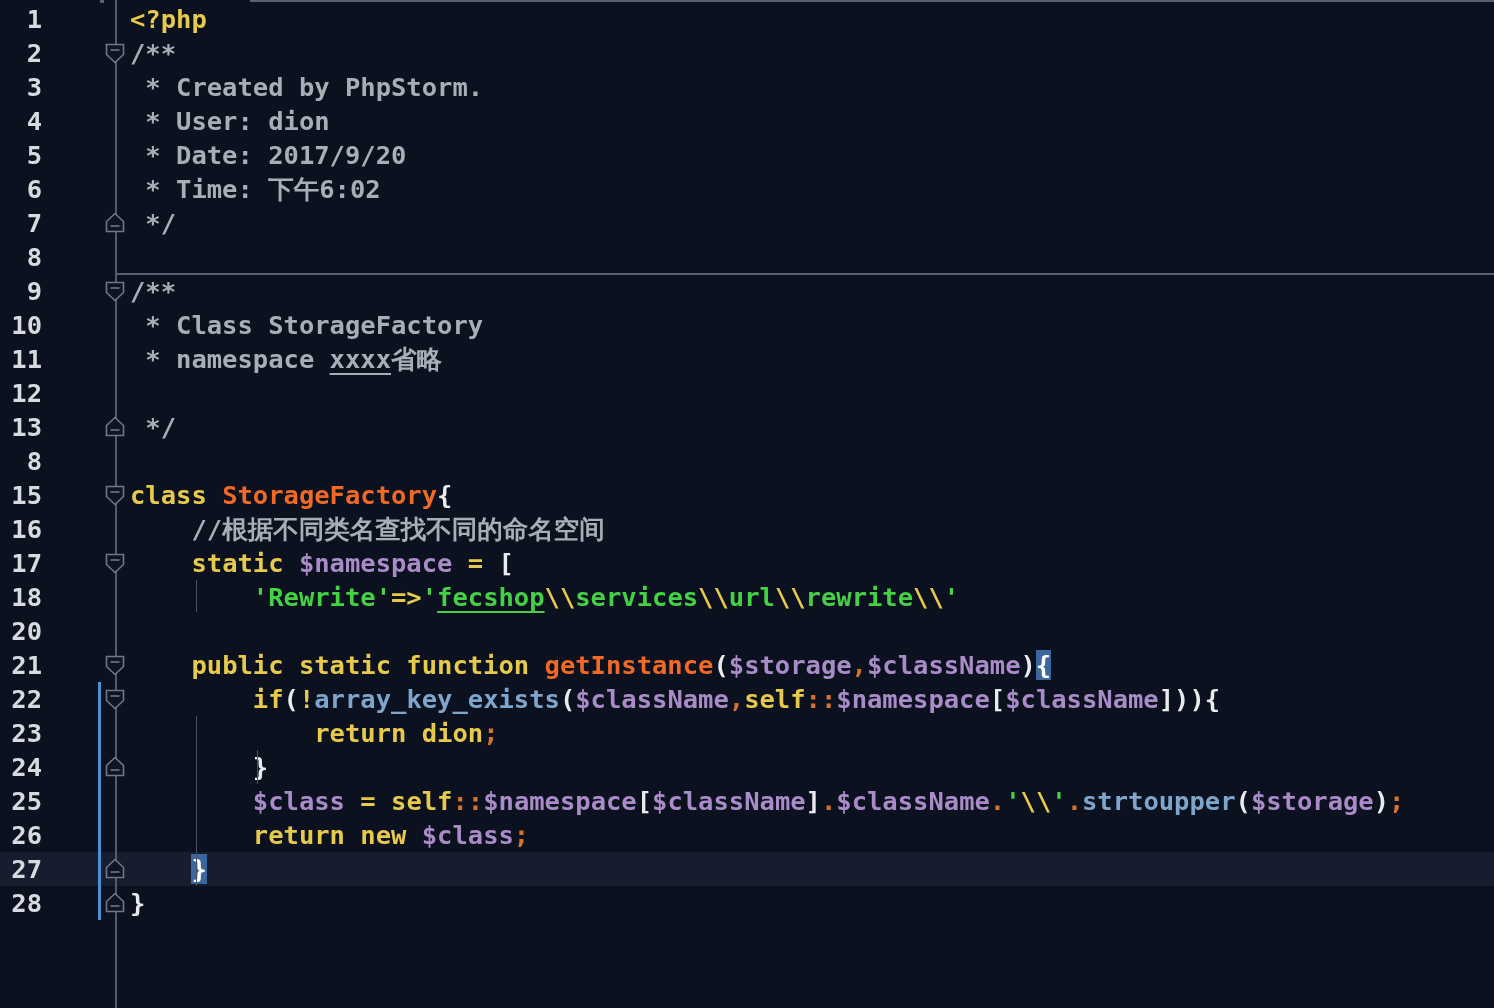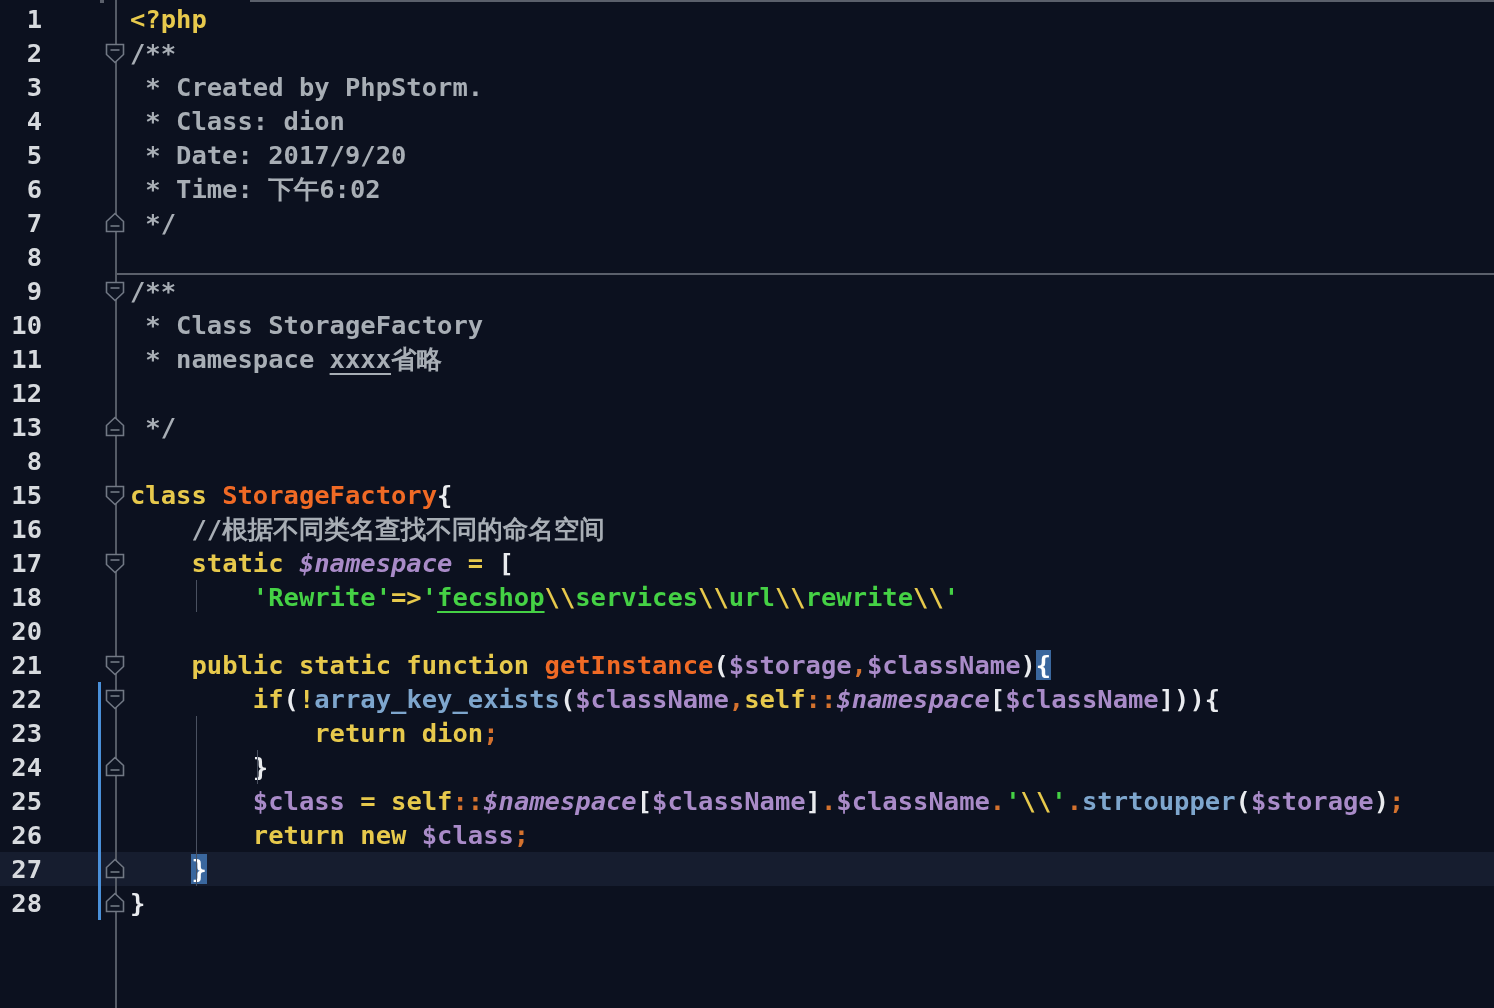--- a/index.html
+++ b/index.html
@@ -15,21 +15,21 @@
   .num{
     position:absolute;left:0;top:0;width:42px;text-align:right;
     color:var(--line_number,#d7dade);
   }
   .code{position:absolute;left:130px;top:0;}
   .fold{position:absolute;left:104px;top:5px;width:22px;height:24px;z-index:5;}
   .fold svg{display:block;}
   .tk-kw{color:var(--keyword)}
   .tk-cls{color:var(--class_name)}
   .tk-var{color:var(--variable)}
-  .tk-svar{color:var(--static_variable);font-style:italic}
+  .tk-svar{color:var(--static_variable);}
   .tk-str{color:var(--string)}
   .tk-esc{color:var(--escape)}
   .tk-fn{color:var(--function_call)}
   .tk-com{color:var(--comment)}
   .tk-pun{color:var(--punctuation)}
   .tk-br,.tk-ws{color:var(--bracket)}
   .sq{
     text-decoration-line:underline;text-decoration-style:wavy;
     text-decoration-color:var(--squiggle,#3db84d);
     text-decoration-thickness:1.5px;text-underline-offset:5px;text-decoration:underline;
@@ -50,21 +50,21 @@
 <body>
 
 <div id="screen">
   <div id="rows">
       <div class="row"><span class="num">1</span><span class="code"><span class="tk-kw">&lt;?php</span></span></div>
       <div class="row"><span class="num">2</span><span class="fold"><svg width="22" height="24" viewBox="0 0 22 24">
             <path d="M2.5,3.5 h17 v10 l-8.5,8 l-8.5,-8 z" fill="#0e1422" stroke="#717884" stroke-width="1.6"></path>
             <line x1="6.5" y1="9" x2="15.5" y2="9" stroke="#717884" stroke-width="1.6"></line>
           </svg></span><span class="code"><span class="tk-com">/**</span></span></div>
       <div class="row"><span class="num">3</span><span class="code"><span class="tk-com"> * Created by PhpStorm.</span></span></div>
-      <div class="row"><span class="num">4</span><span class="code"><span class="tk-com"> * Class: dion</span></span></div>
+      <div class="row"><span class="num">4</span><span class="code"><span class="tk-com"> * User: dion</span></span></div>
       <div class="row"><span class="num">5</span><span class="code"><span class="tk-com"> * Date: 2017/9/20</span></span></div>
       <div class="row"><span class="num">6</span><span class="code"><span class="tk-com"> * Time: 下午6:02</span></span></div>
       <div class="row"><span class="num">7</span><span class="fold"><svg width="22" height="24" viewBox="0 0 22 24">
             <path d="M2.5,20.5 h17 v-10 l-8.5,-8 l-8.5,8 z" fill="#0e1422" stroke="#717884" stroke-width="1.6"></path>
             <line x1="6.5" y1="15" x2="15.5" y2="15" stroke="#717884" stroke-width="1.6"></line>
           </svg></span><span class="code"><span class="tk-com"> */</span></span></div>
       <div class="row"><span class="num">8</span><span class="code"></span><div class="method-separator"></div></div>
       <div class="row"><span class="num">9</span><span class="fold"><svg width="22" height="24" viewBox="0 0 22 24">
             <path d="M2.5,3.5 h17 v10 l-8.5,8 l-8.5,-8 z" fill="#0e1422" stroke="#717884" stroke-width="1.6"></path>
             <line x1="6.5" y1="9" x2="15.5" y2="9" stroke="#717884" stroke-width="1.6"></line>

